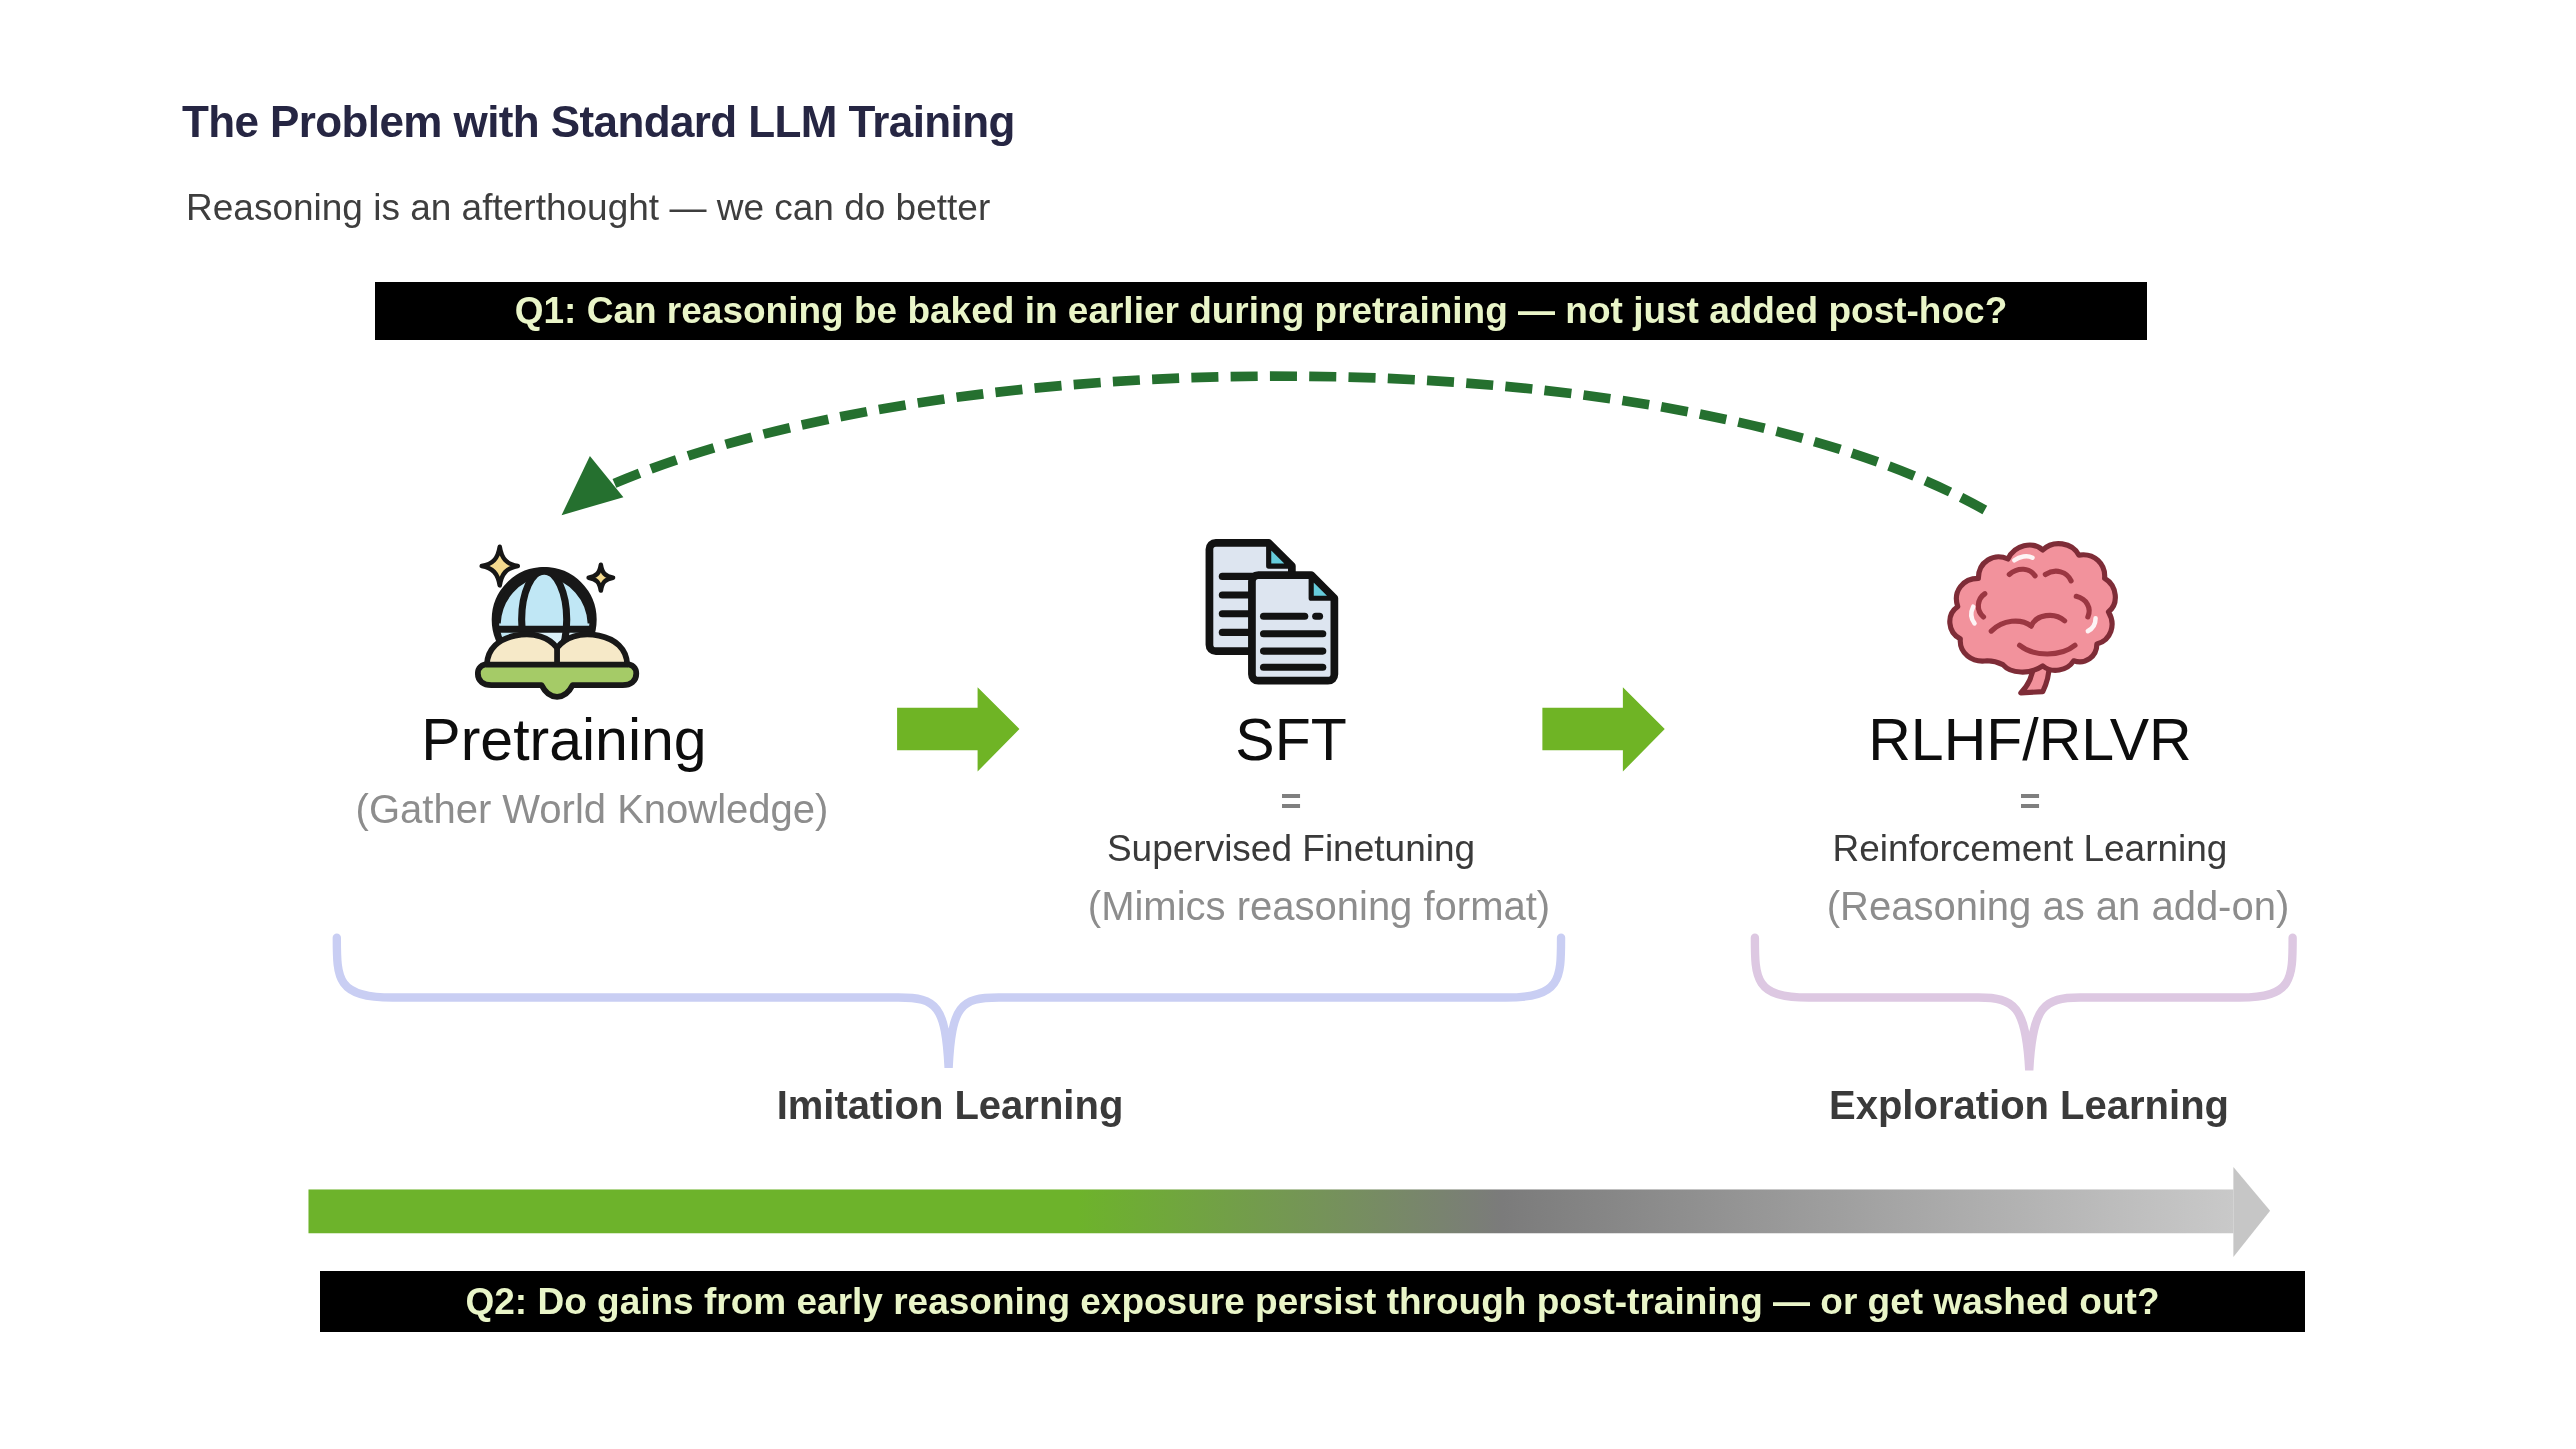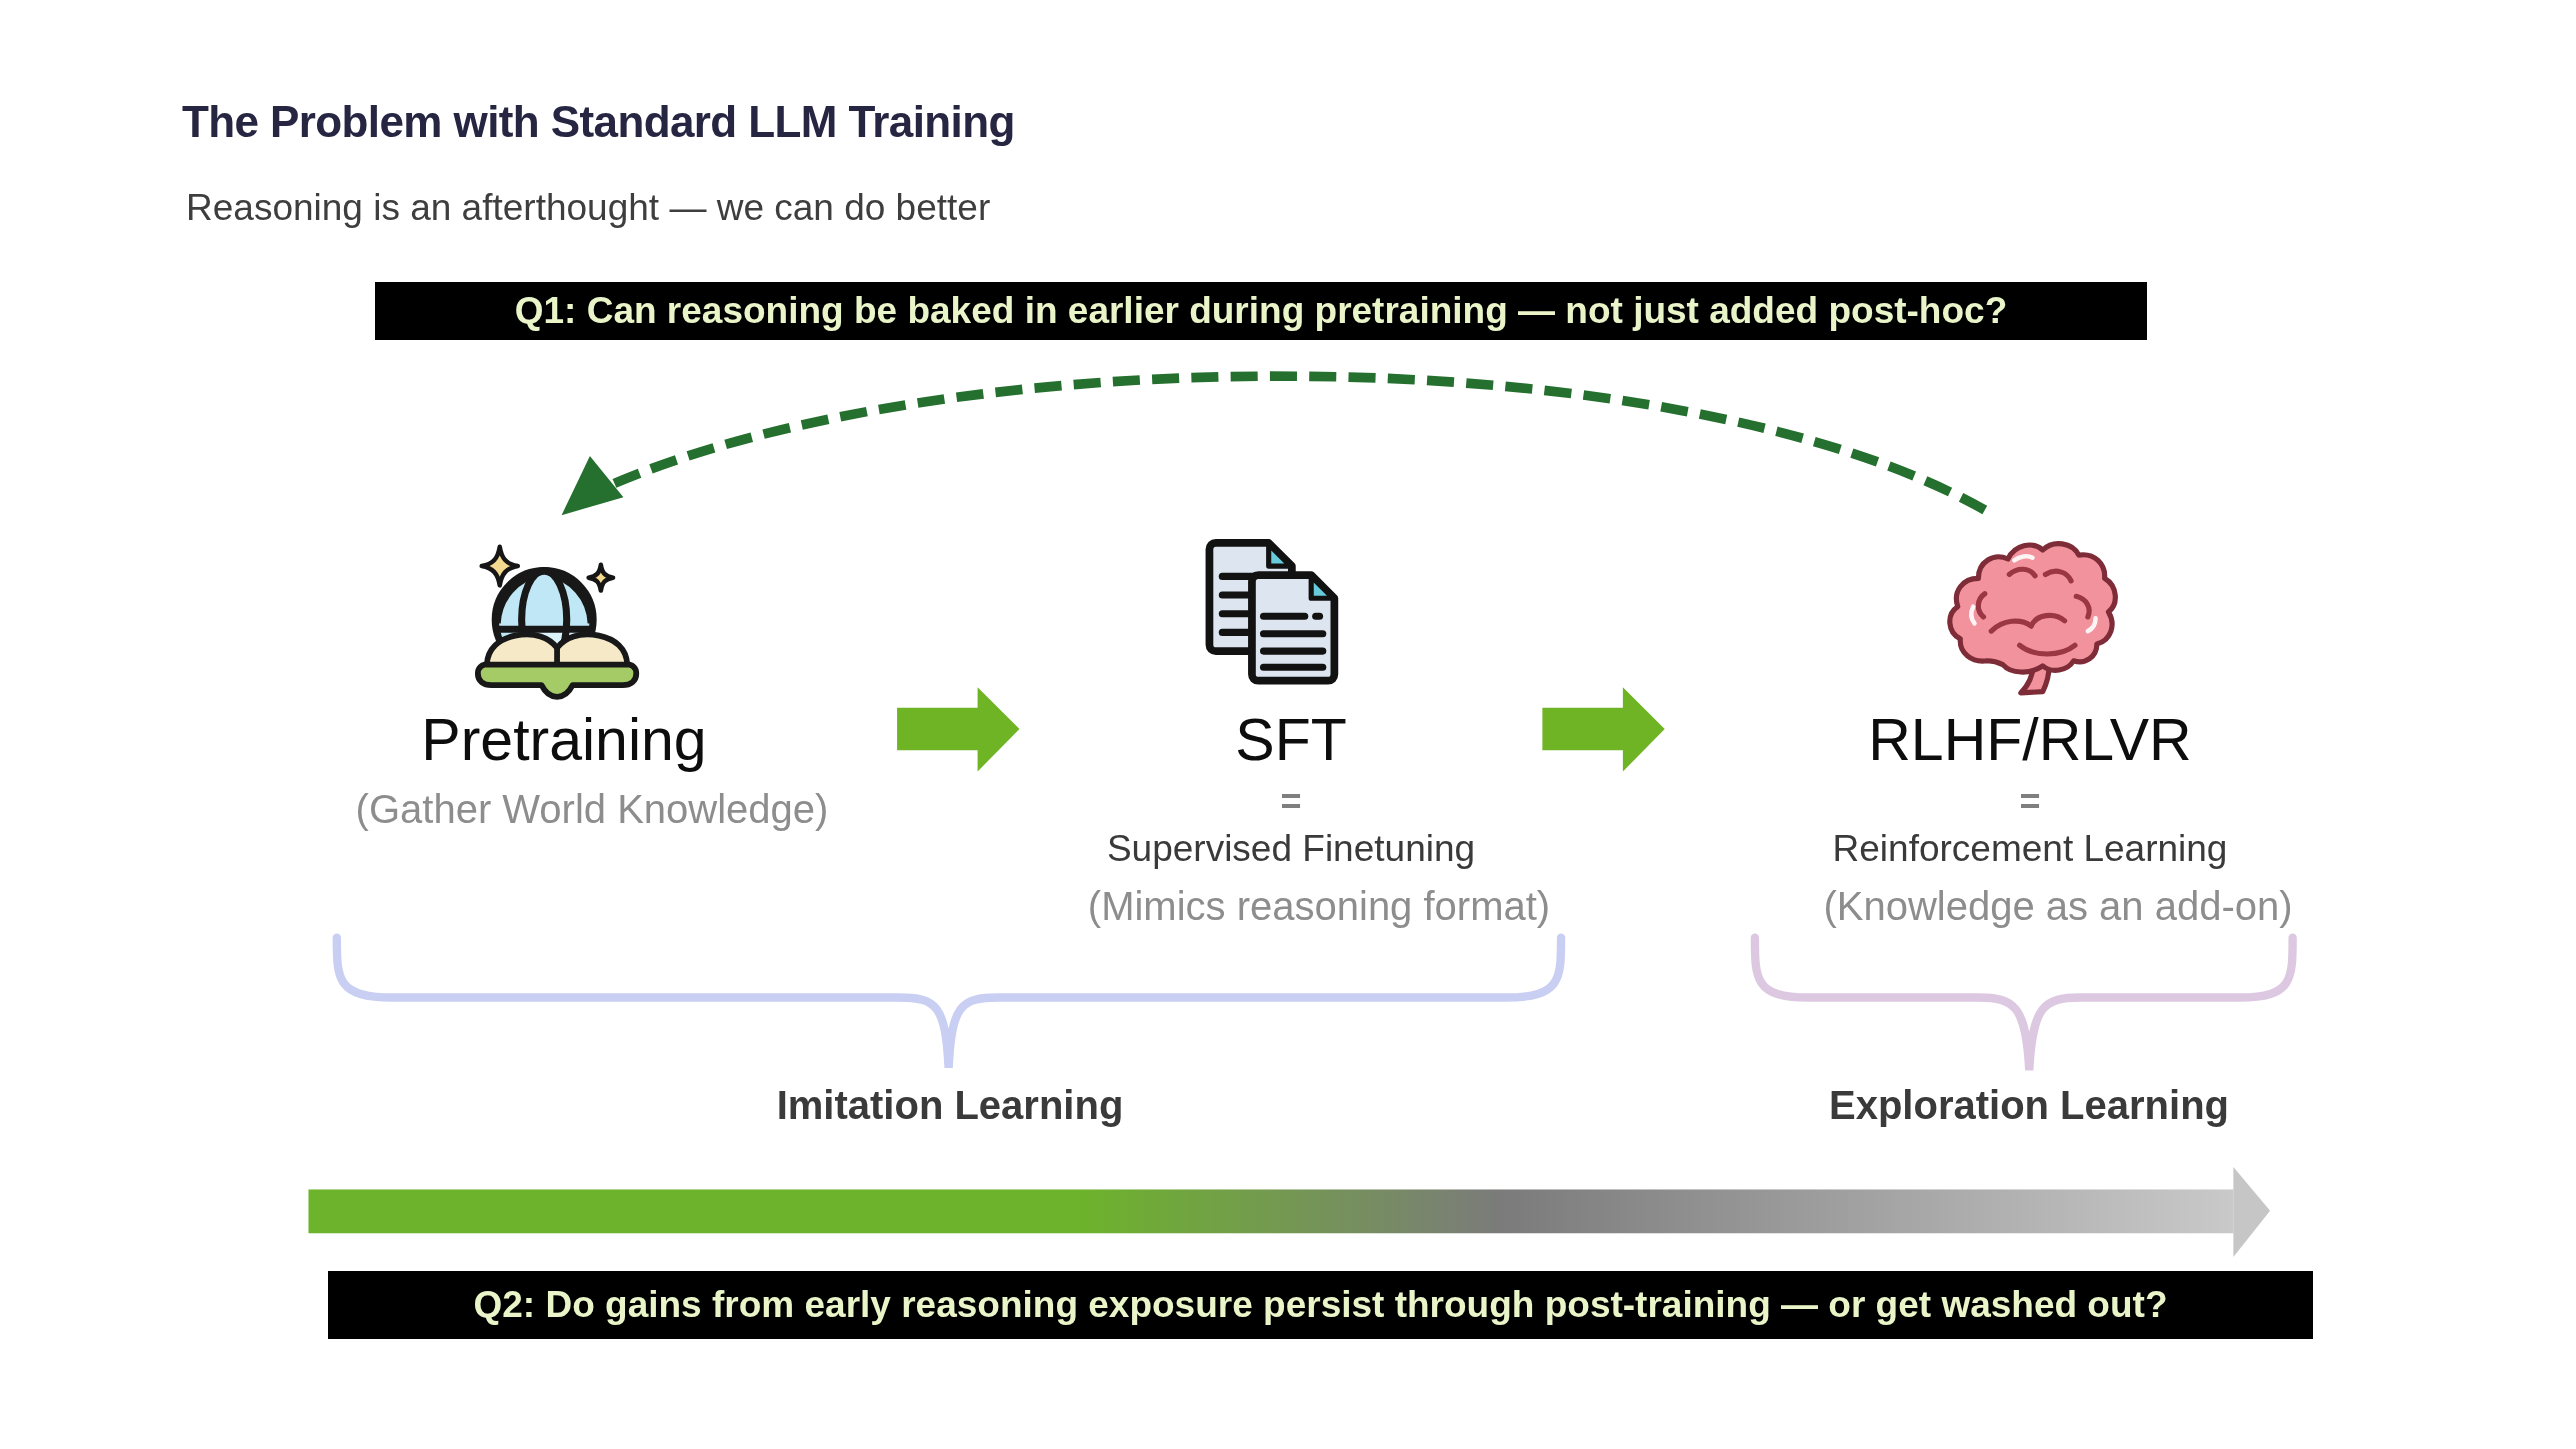--- a/index.html
+++ b/index.html
@@ -15,21 +15,21 @@
   *{margin:0;padding:0;box-sizing:border-box;}
   html,body{width:2576px;height:1449px;background:#ffffff;overflow:hidden;}
   body{font-family:"Liberation Sans","DejaVu Sans",sans-serif;position:relative;}
   .abs{position:absolute;}
   .ctr{transform:translateX(-50%);text-align:center;white-space:nowrap;}
   #art{position:absolute;left:0;top:0;width:2576px;height:1449px;}
   .page-title{left:182px;top:91px;font-size:44px;font-weight:700;color:var(--ink);letter-spacing:-0.6px;white-space:nowrap;margin-top:6px;}
   .page-subtitle{left:186px;top:187px;font-size:37px;font-weight:400;color:var(--sub-ink);white-space:nowrap;}
   .banner{background:var(--banner-bg);color:var(--banner-text);font-weight:700;font-size:37px;display:flex;align-items:center;justify-content:center;white-space:nowrap;}
   .banner.q1{left:375px;top:282px;width:1772px;height:58px;}
-  .banner.q2{left:328px;top:1271px;width:1985px;height:68px;}
+  .banner.q2{left:320px;top:1271px;width:1985px;height:61px;}
   .stage-name{font-size:59px;font-weight:400;color:var(--label-ink);top:706px;}
   .stage-eq{font-size:36px;font-weight:700;color:var(--eq);top:781px;}
   .stage-full{font-size:37px;font-weight:400;color:var(--mid);top:828px;}
   .stage-sub{font-size:40px;font-weight:400;color:var(--muted);top:884px;margin-left:28px;}
   .stage-sub.first{top:787px;}
   .group-label{font-size:40px;font-weight:700;color:var(--mid);top:1083px;}
 </style>
 </head>
 <body>
 
@@ -124,19 +124,19 @@
 <div class="abs ctr stage-sub first" style="left:564px">(Gather World Knowledge)</div>
 
 <div class="abs ctr stage-name" style="left:1291px">SFT</div>
 <div class="abs ctr stage-eq" style="left:1291px">=</div>
 <div class="abs ctr stage-full" style="left:1291px">Supervised Finetuning</div>
 <div class="abs ctr stage-sub" style="left:1291px">(Mimics reasoning format)</div>
 
 <div class="abs ctr stage-name" style="left:2030px">RLHF/RLVR</div>
 <div class="abs ctr stage-eq" style="left:2030px">=</div>
 <div class="abs ctr stage-full" style="left:2030px">Reinforcement Learning</div>
-<div class="abs ctr stage-sub" style="left:2030px">(Knowledge as an add-on)</div>
+<div class="abs ctr stage-sub" style="left:2030px">(Reasoning as an add-on)</div>
 
 <div class="abs ctr group-label" style="left:950px">Imitation Learning</div>
 <div class="abs ctr group-label" style="left:2029px">Exploration Learning</div>
 
 <div class="abs banner q2">Q2: Do gains from early reasoning exposure persist through post-training — or get washed out?</div>
 
 
 </body></html>

